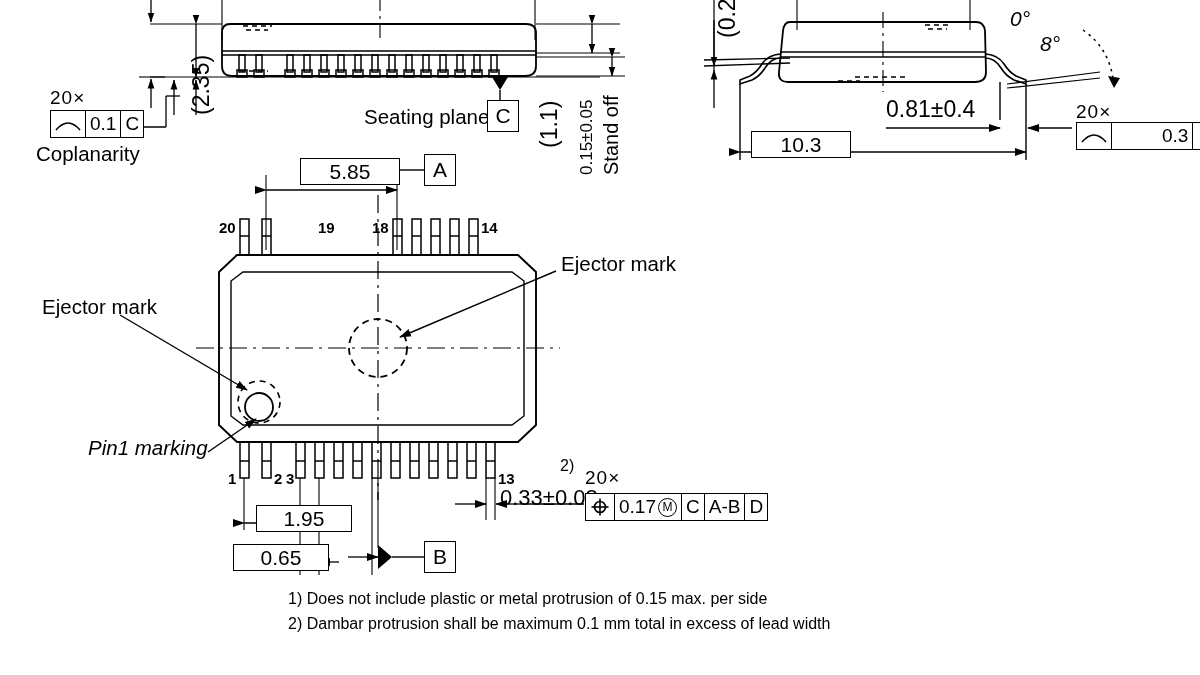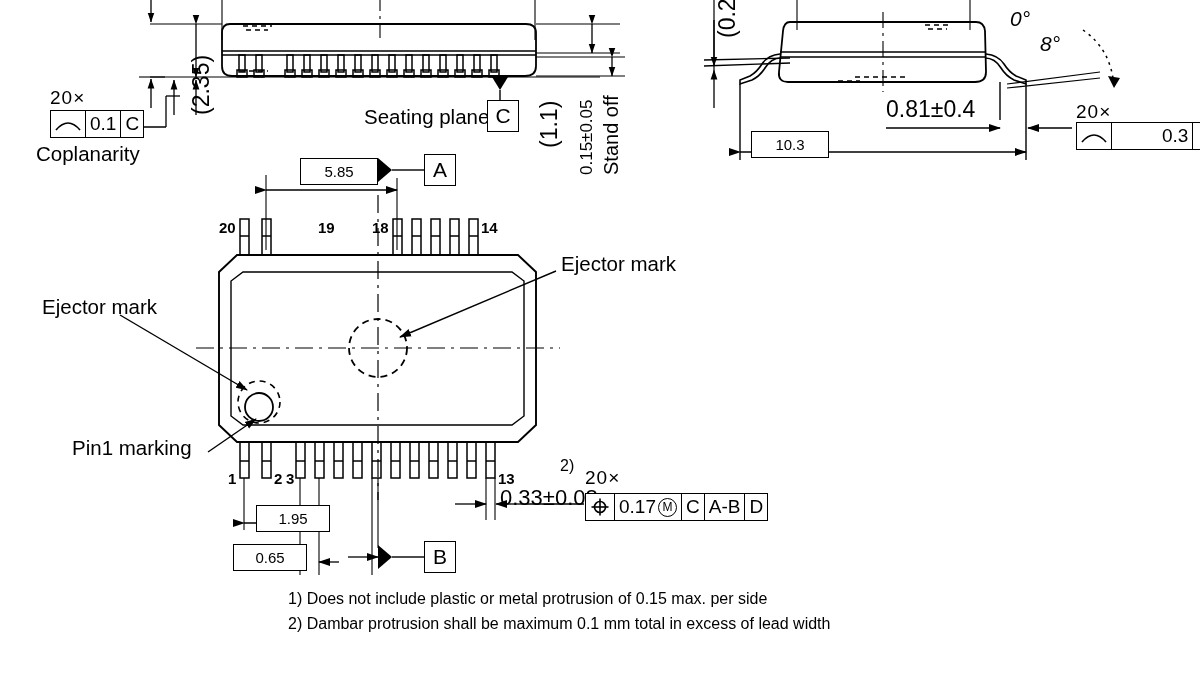--- a/index.html
+++ b/index.html
@@ -4,21 +4,21 @@
 <style>
   html,body{margin:0;padding:0;background:#ffffff;}
   body{width:1200px;height:675px;overflow:hidden;
        font-family:"Liberation Sans", sans-serif;color:#000;}
   #stage{position:relative;width:1200px;height:675px;}
   svg.layer{position:absolute;left:0;top:0;width:1200px;height:675px;}
   .txt{position:absolute;white-space:pre;color:#000;line-height:1;}
   .rot90{transform:rotate(-90deg);transform-origin:left top;}
   .boxdim{position:absolute;border:1.6px solid #000;background:#fff;
           display:flex;align-items:center;justify-content:center;
-          font-size:15px;padding:0 10px;}
+          font-size:21px;padding:0 21px;}
   .fcf{position:absolute;display:flex;border:1.6px solid #000;background:#fff;height:26px;}
   .fcf > div{display:flex;align-items:center;justify-content:center;
              border-right:1.6px solid #000;padding:0 4px;font-size:19px;}
   .fcf > div:last-child{border-right:none;}
   .datumbox{position:absolute;border:1.8px solid #000;background:#fff;
             width:30px;height:30px;display:flex;align-items:center;
             justify-content:center;font-size:21px;}
   .note{position:absolute;font-size:16px;white-space:pre;}
   .pin{position:absolute;font-size:15px;font-weight:bold;}
   .lbl{position:absolute;font-size:20.5px;white-space:pre;}
@@ -349,21 +349,21 @@
 
   <div class="pin" style="left:228px;top:470px;">1</div>
   <div class="pin" style="left:274px;top:470px;">2</div>
   <div class="pin" style="left:286px;top:470px;">3</div>
   <div class="pin" style="left:498px;top:470px;">13</div>
 
   <div class="lbl" style="left:561px;top:252px;">Ejector mark</div>
 
   <div class="lbl" style="left:42px;top:295px;">Ejector mark</div>
 
-  <div class="lbl" style="left:72px;top:436px;">Pin1 marking</div>
+  <div class="lbl" style="left:88px;top:436px;font-style:italic;">Pin1 marking</div>
 
   <div class="boxdim" style="left:256px;top:505px;width:52px;height:25px;">1.95</div>
 
   <div class="boxdim" style="left:233px;top:544px;width:52px;height:25px;">0.65</div>
 
   <div class="txt" style="left:560px;top:458px;font-size:16px;">2)</div>
 
   <div class="txt" style="left:585px;top:468px;font-size:19px;letter-spacing:1px;">20×</div>
 
   <div class="txt" style="left:500px;top:487px;font-size:22px;">0.33±0.08</div>

